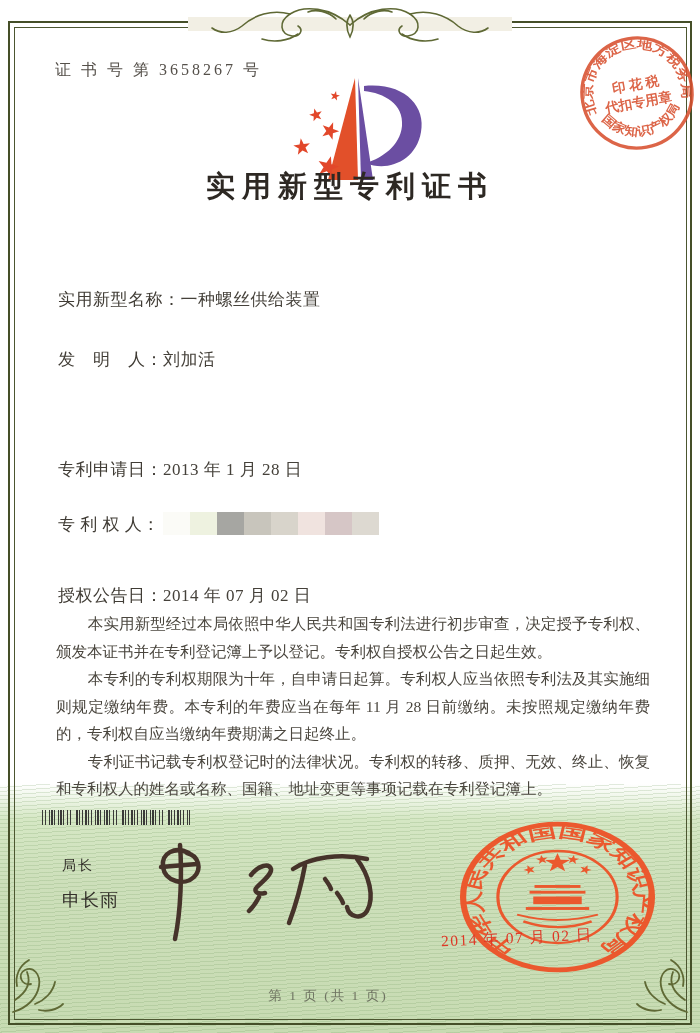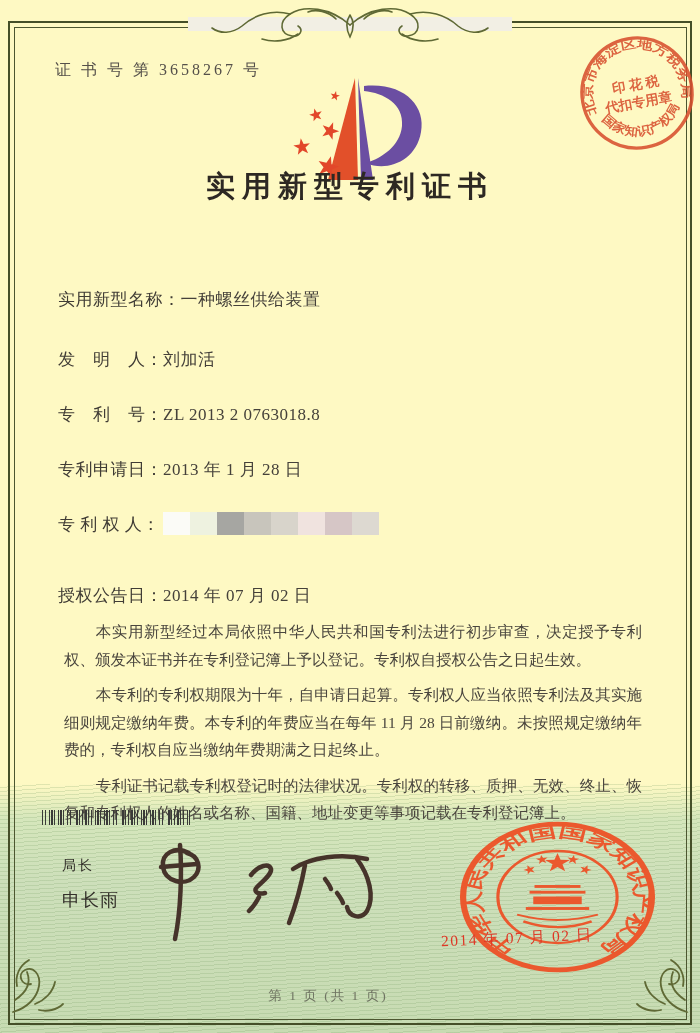--- a/index.html
+++ b/index.html
@@ -1,18 +1,18 @@
 <!DOCTYPE html>
 <html><head>
 <meta charset="utf-8">
 <style>
   html,body{margin:0;padding:0;background:#e8e5da;}
   .page{
     position:relative; width:700px; height:1033px; margin:0 auto;
-    background:#fef9c3; overflow:hidden;
+    background:#ffffff; overflow:hidden;
     font-family:"Liberation Serif","DejaVu Serif",serif;
     color:#45413a;
   }
   
   .green-band{
     position:absolute; left:0; top:784px; width:700px; height:249px; z-index:1;
     background-image:
       repeating-linear-gradient(176deg, rgba(255,255,255,0) 0 3px, rgba(118,158,100,0.22) 3px 4px),
       linear-gradient(180deg, rgba(214,232,200,0) 0%, rgba(206,227,186,0.85) 14%, #cddfba 40%, #c7dbb2 100%);
   }
@@ -37,21 +37,21 @@
   .title{position:absolute; left:0; width:700px; top:167px; z-index:4;
     text-align:center; font-size:29px; font-weight:700; letter-spacing:7px; color:#2d2823;}
 
   .field{position:absolute; left:58px; z-index:4; font-size:17px; letter-spacing:.5px; white-space:nowrap;text-align:center;}
   .field .flabel{color:#403c35;}
   .field .fvalue{color:#45413a;}
   .redaction{display:inline-flex; vertical-align:-5px; margin-left:3px; filter:blur(.5px);}
   .redact-block{display:inline-block; width:27px; height:23px;}
 
   .paras{position:absolute; left:56px; top:610px; width:594px; z-index:4;}
-  .paras p{margin:8px; text-indent:2.05em; font-size:15.5px; line-height:27.5px;
+  .paras p{margin:0; text-indent:2.05em; font-size:15.5px; line-height:27.5px;
     text-align:justify; color:#4a463e;}
 
   .barcode{position:absolute; left:42px; top:810px; width:148px; height:15px; z-index:4;
     background:repeating-linear-gradient(90deg,#3a3a38 0 1.5px,transparent 1.5px 3px,
       #3a3a38 3px 3.8px,transparent 3.8px 6.6px,#3a3a38 6.6px 8px,transparent 8px 9.2px);}
 
   .official-title{position:absolute; left:62px; top:857px; z-index:4; font-size:14px;
     font-family:"Liberation Sans","DejaVu Sans",sans-serif; color:#33302a; letter-spacing:2px;}
   .official-name{position:absolute; left:62px; top:888px; z-index:4; font-size:18px;
     font-family:"Liberation Sans","DejaVu Sans",sans-serif; color:#33302a; letter-spacing:1px;}
@@ -144,23 +144,20 @@
     </g>
   </svg>
 
   <div class="title">实用新型专利证书</div>
 
   <div class="field" style="top:288px">
     <span class="flabel">实用新型名称：</span><span class="fvalue">一种螺丝供给装置</span>
   </div>
   <div class="field" style="top:348px">
     <span class="flabel">发　明　人：</span><span class="fvalue">刘加活</span>
-  </div>
-  <div class="field" style="top:403px">
-    <span class="flabel">专　利　号：</span><span class="fvalue">ZL 2013 2 0763018.8</span>
   </div>
   <div class="field" style="top:458px">
     <span class="flabel">专利申请日：</span><span class="fvalue">2013 年 1 月 28 日</span>
   </div>
   <div class="field" style="top:512px">
     <span class="flabel">专 利 权 人：</span><span class="redaction">
         <span class="redact-block" style="background: rgb(251, 251, 247);"></span>
         <span class="redact-block" style="background: rgb(238, 242, 224);"></span>
         <span class="redact-block" style="background: rgb(166, 166, 162);"></span>
         <span class="redact-block" style="background: rgb(200, 197, 188);"></span>

